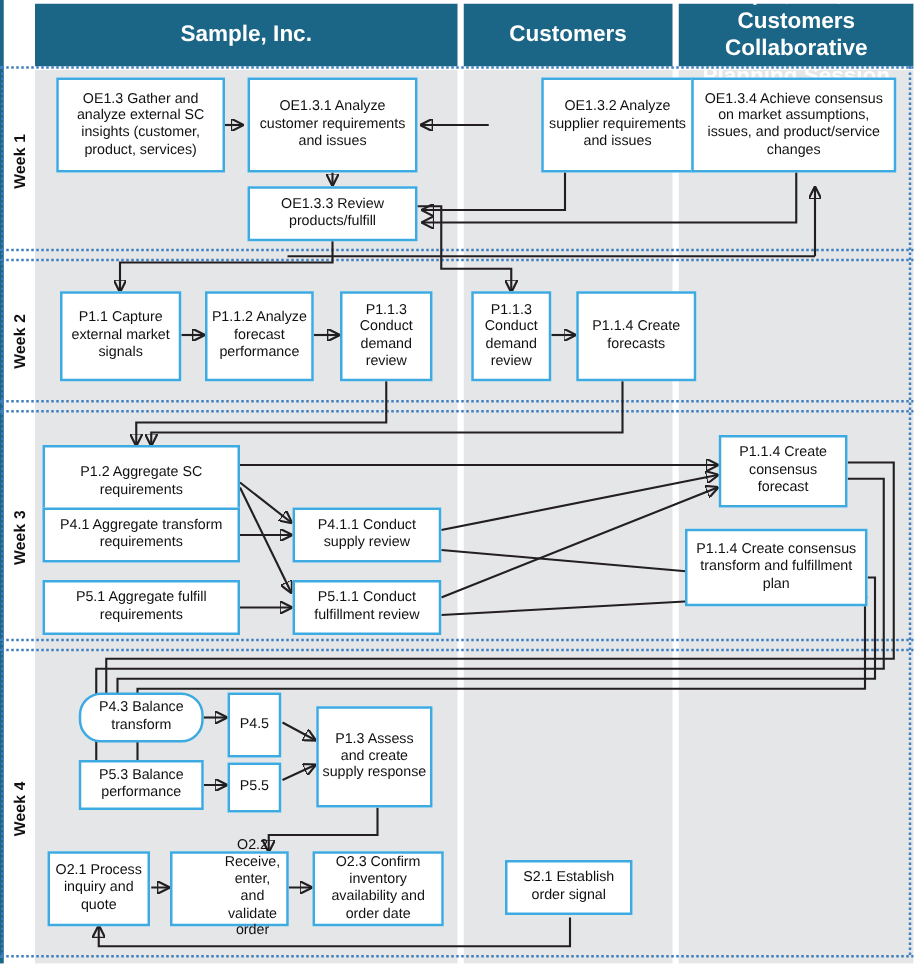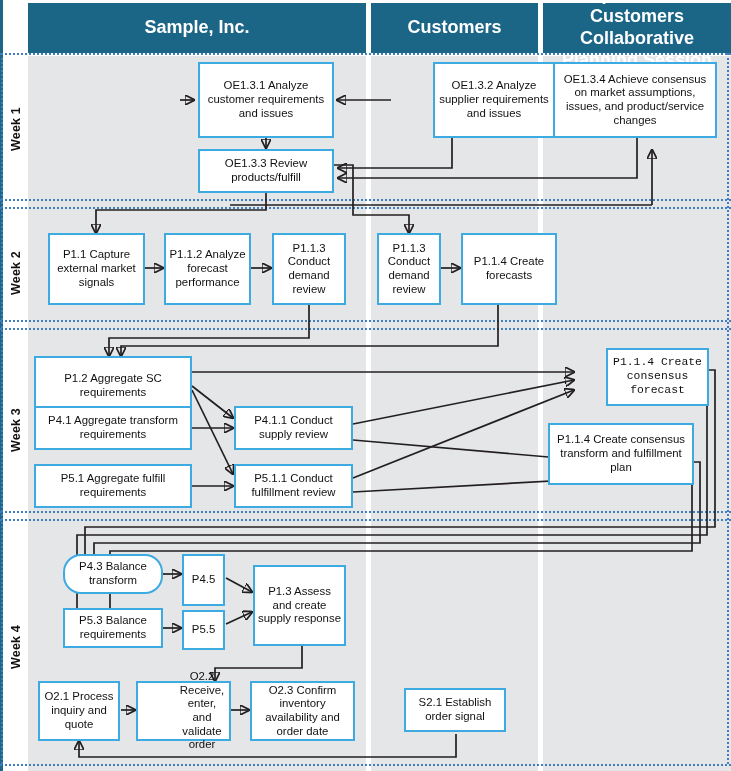--- a/index.html
+++ b/index.html
@@ -173,20 +173,23 @@
 
     <path d="M302,646 L302,668 L215,668 L215,681" marker-end="url(#ah)"></path>
 
     <line x1="121" y1="710" x2="135" y2="710" marker-end="url(#ah)"></line>
 
     <line x1="231" y1="710" x2="249" y2="710" marker-end="url(#ah)"></line>
 
     <path d="M456,734 L456,757 L79,757 L79,741" marker-end="url(#ah)"></path>
   </svg>
 
+  <div class="box" style="left:45px;top:62px;width:135px;height:76px;">
+    <span>OE1.3 Gather and analyze external SC insights (customer, product, services)</span>
+  </div>
 
   <div class="box" style="left:198px;top:62px;width:136px;height:76px;">
     <span>OE1.3.1 Analyze customer requirements and issues</span>
   </div>
 
   <div class="box" style="left:198px;top:149px;width:136px;height:44px;">
     <span>OE1.3.3 Review products/fulfill</span>
   </div>
 
   <div class="box" style="left:392px;top:62px;width:122px;height:76px;margin-left:41px;">
@@ -230,38 +233,38 @@
   </div>
 
   <div class="box" style="left:234px;top:406px;width:119px;height:44px;">
     <span>P4.1.1 Conduct supply review</span>
   </div>
 
   <div class="box" style="left:234px;top:464px;width:119px;height:44px;">
     <span>P5.1.1 Conduct fulfillment review</span>
   </div>
 
-  <div class="box" style="left:606px;top:348px;width:103px;height:58px;font-family:Liberation Mono, monospace;">
+  <div class="box" style="left:575px;top:348px;width:103px;height:58px;">
     <span>P1.1.4 Create consensus forecast</span>
   </div>
 
   <div class="box" style="left:548px;top:423px;width:146px;height:62px;">
     <span>P1.1.4 Create consensus transform and fulfillment plan</span>
   </div>
 
   <div class="box" style="left:63px;top:554px;width:100px;height:40px;border-radius:18px;">
     <span>P4.3 Balance transform</span>
   </div>
 
   <div class="box" style="left:182px;top:554px;width:43px;height:52px;">
     <span>P4.5</span>
   </div>
 
   <div class="box" style="left:63px;top:608px;width:100px;height:40px;">
-    <span>P5.3 Balance requirements</span>
+    <span>P5.3 Balance performance</span>
   </div>
 
   <div class="box" style="left:182px;top:610px;width:43px;height:40px;">
     <span>P5.5</span>
   </div>
 
   <div class="box" style="left:253px;top:565px;width:93px;height:81px;">
     <span>P1.3 Assess and create supply response</span>
   </div>
 

